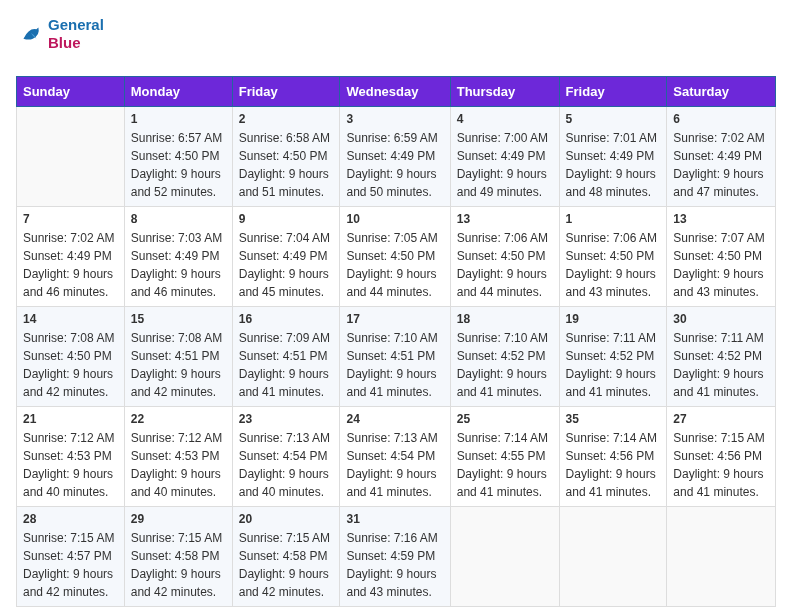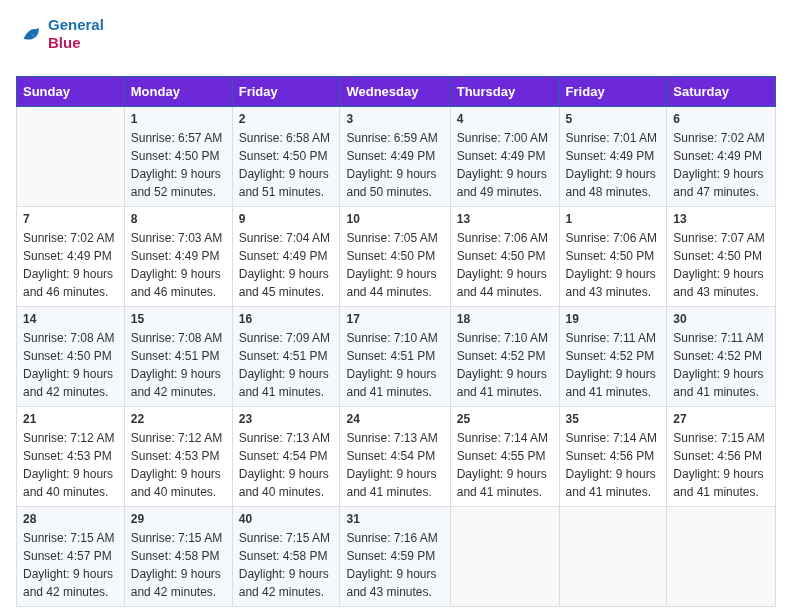--- a/index.html
+++ b/index.html
@@ -244,21 +244,21 @@
       <tr>
         <td>
           <span class="day-num">28</span>
           <div class="day-info">Sunrise: 7:15 AM<br>Sunset: 4:57 PM<br>Daylight: 9 hours and 42 minutes.</div>
         </td>
         <td>
           <span class="day-num">29</span>
           <div class="day-info">Sunrise: 7:15 AM<br>Sunset: 4:58 PM<br>Daylight: 9 hours and 42 minutes.</div>
         </td>
         <td>
-          <span class="day-num">40</span>
+          <span class="day-num">20</span>
           <div class="day-info">Sunrise: 7:15 AM<br>Sunset: 4:58 PM<br>Daylight: 9 hours and 42 minutes.</div>
         </td>
         <td>
           <span class="day-num">31</span>
           <div class="day-info">Sunrise: 7:16 AM<br>Sunset: 4:59 PM<br>Daylight: 9 hours and 43 minutes.</div>
         </td>
         <td class="empty-cell"></td>
         <td class="empty-cell"></td>
         <td class="empty-cell"></td>
       </tr>

